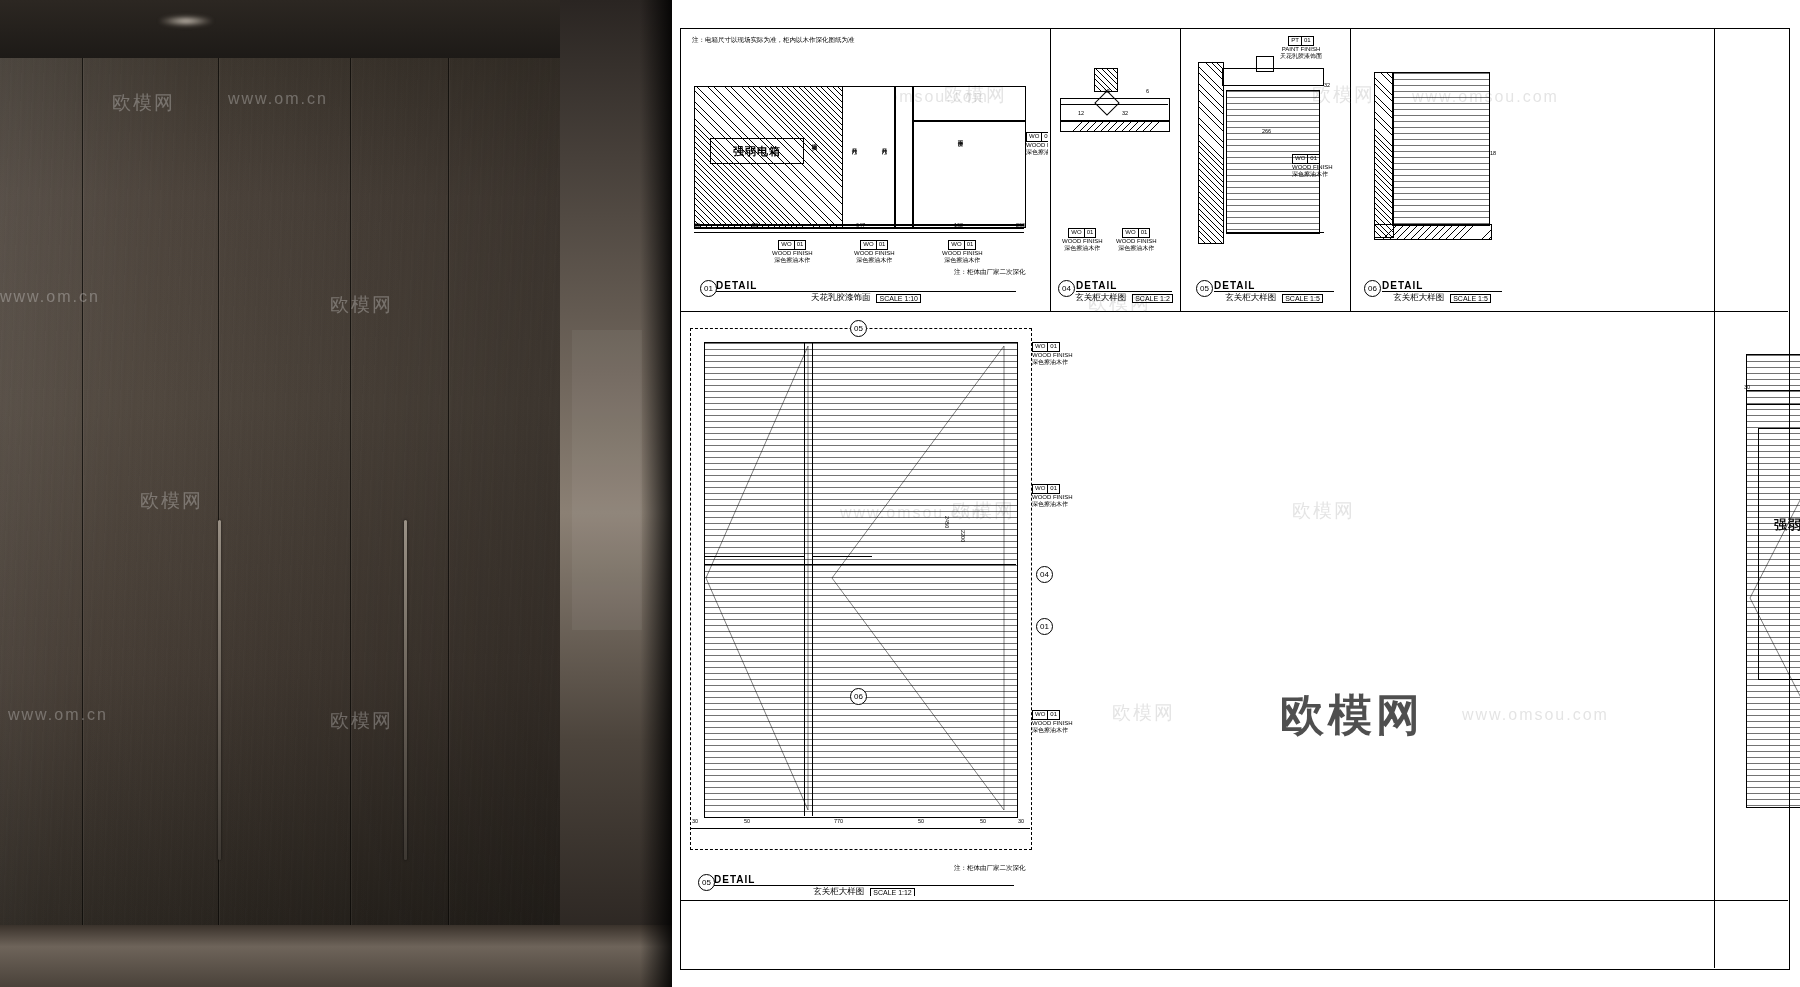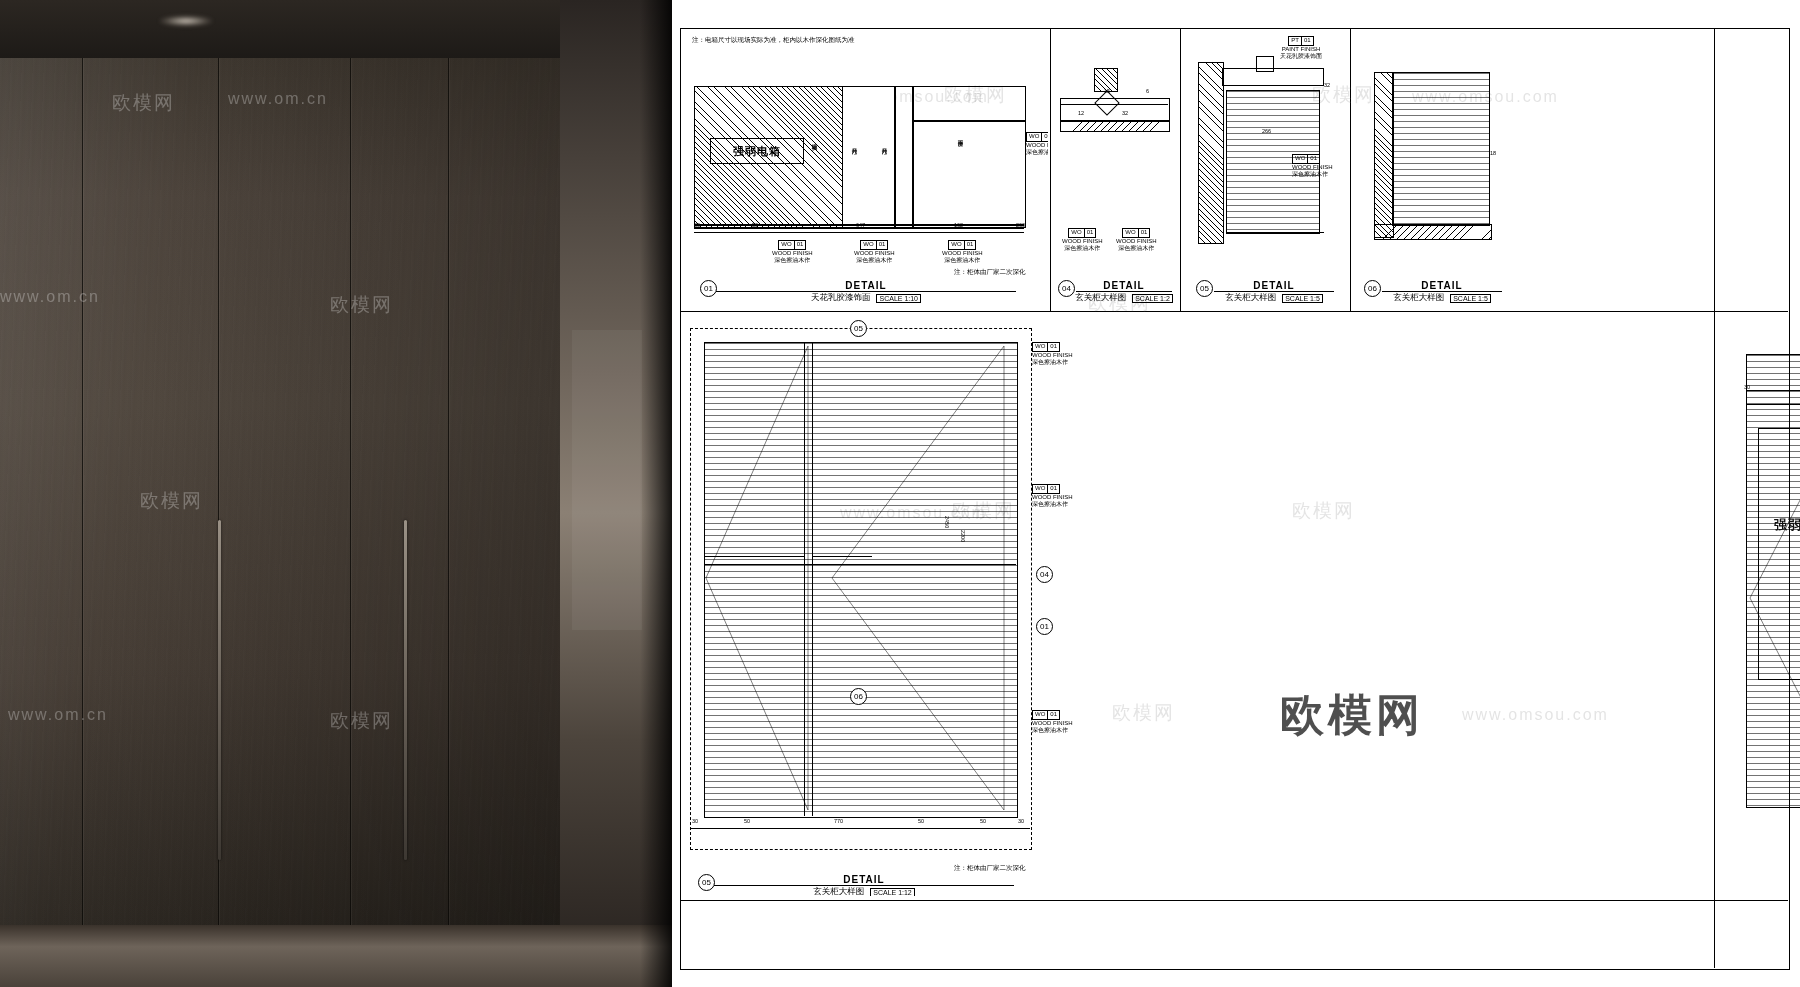--- a/index.html
+++ b/index.html
@@ -36,21 +36,21 @@
 
   
   .sheet{position:absolute;left:672px;top:0;width:1128px;height:987px;background:#fff;}
   .frame{position:absolute;left:8px;top:28px;width:1108px;height:940px;border:1px solid #000;}
   .vline{position:absolute;background:#000;}
   .hline{position:absolute;background:#000;}
 
   .cell{position:absolute;overflow:hidden;}
 
   
-  .titleblock{position:absolute;text-align:center;}
+  .titleblock{position:absolute;}
   .tb-line{height:1px;background:#000;width:100%;}
   .tb-detail{font-size:10px;letter-spacing:1px;font-weight:bold;}
   .tb-sub{font-size:8.5px;display:flex;justify-content:center;align-items:center;gap:6px;white-space:nowrap;}
   .tb-scale{font-size:7px;border:1px solid #000;padding:0 2px;}
   .bubble{position:absolute;width:15px;height:15px;border:1px solid #000;border-radius:50%;
       font-size:8px;display:flex;align-items:center;justify-content:center;background:#fff;}
 
   
   .hatch{background:repeating-linear-gradient(45deg,#000 0 0.6px,transparent 0.6px 4px);}
   .hatch2{background:repeating-linear-gradient(135deg,#000 0 0.6px,transparent 0.6px 5px);}

